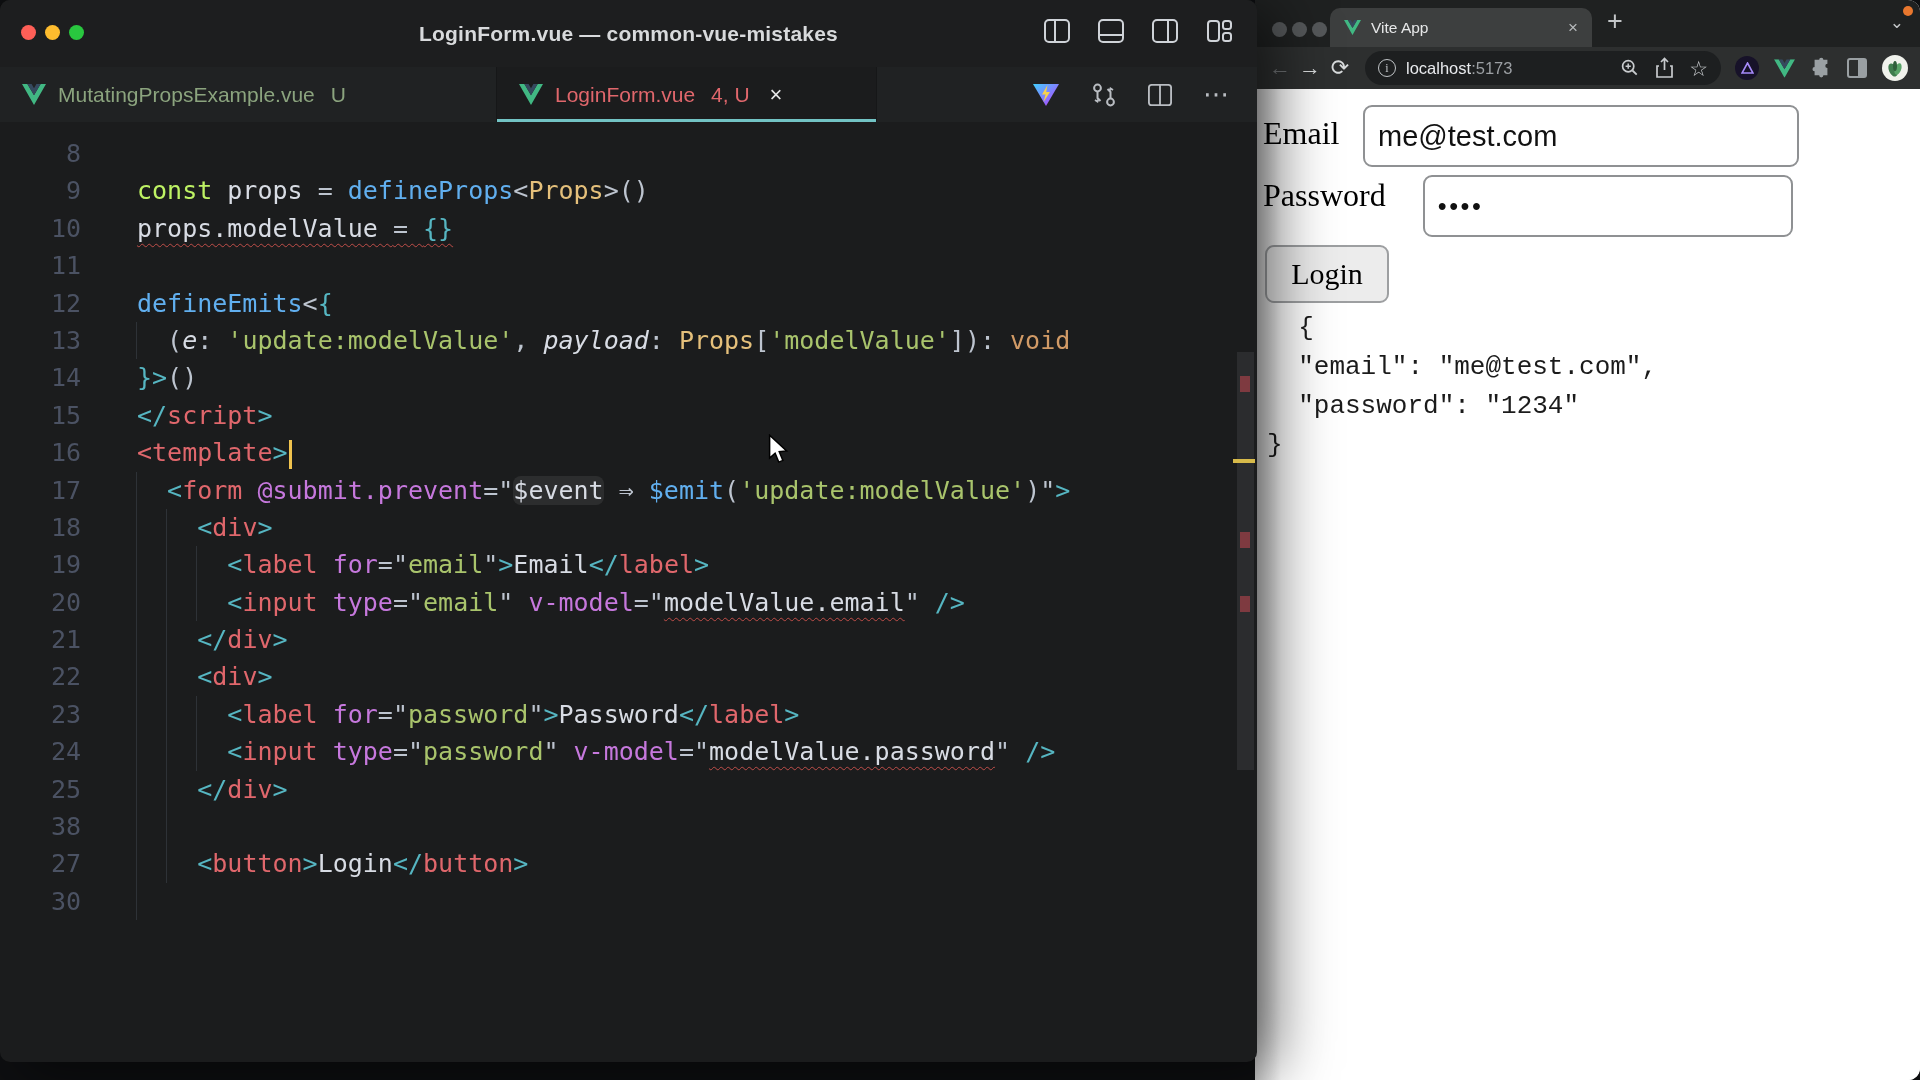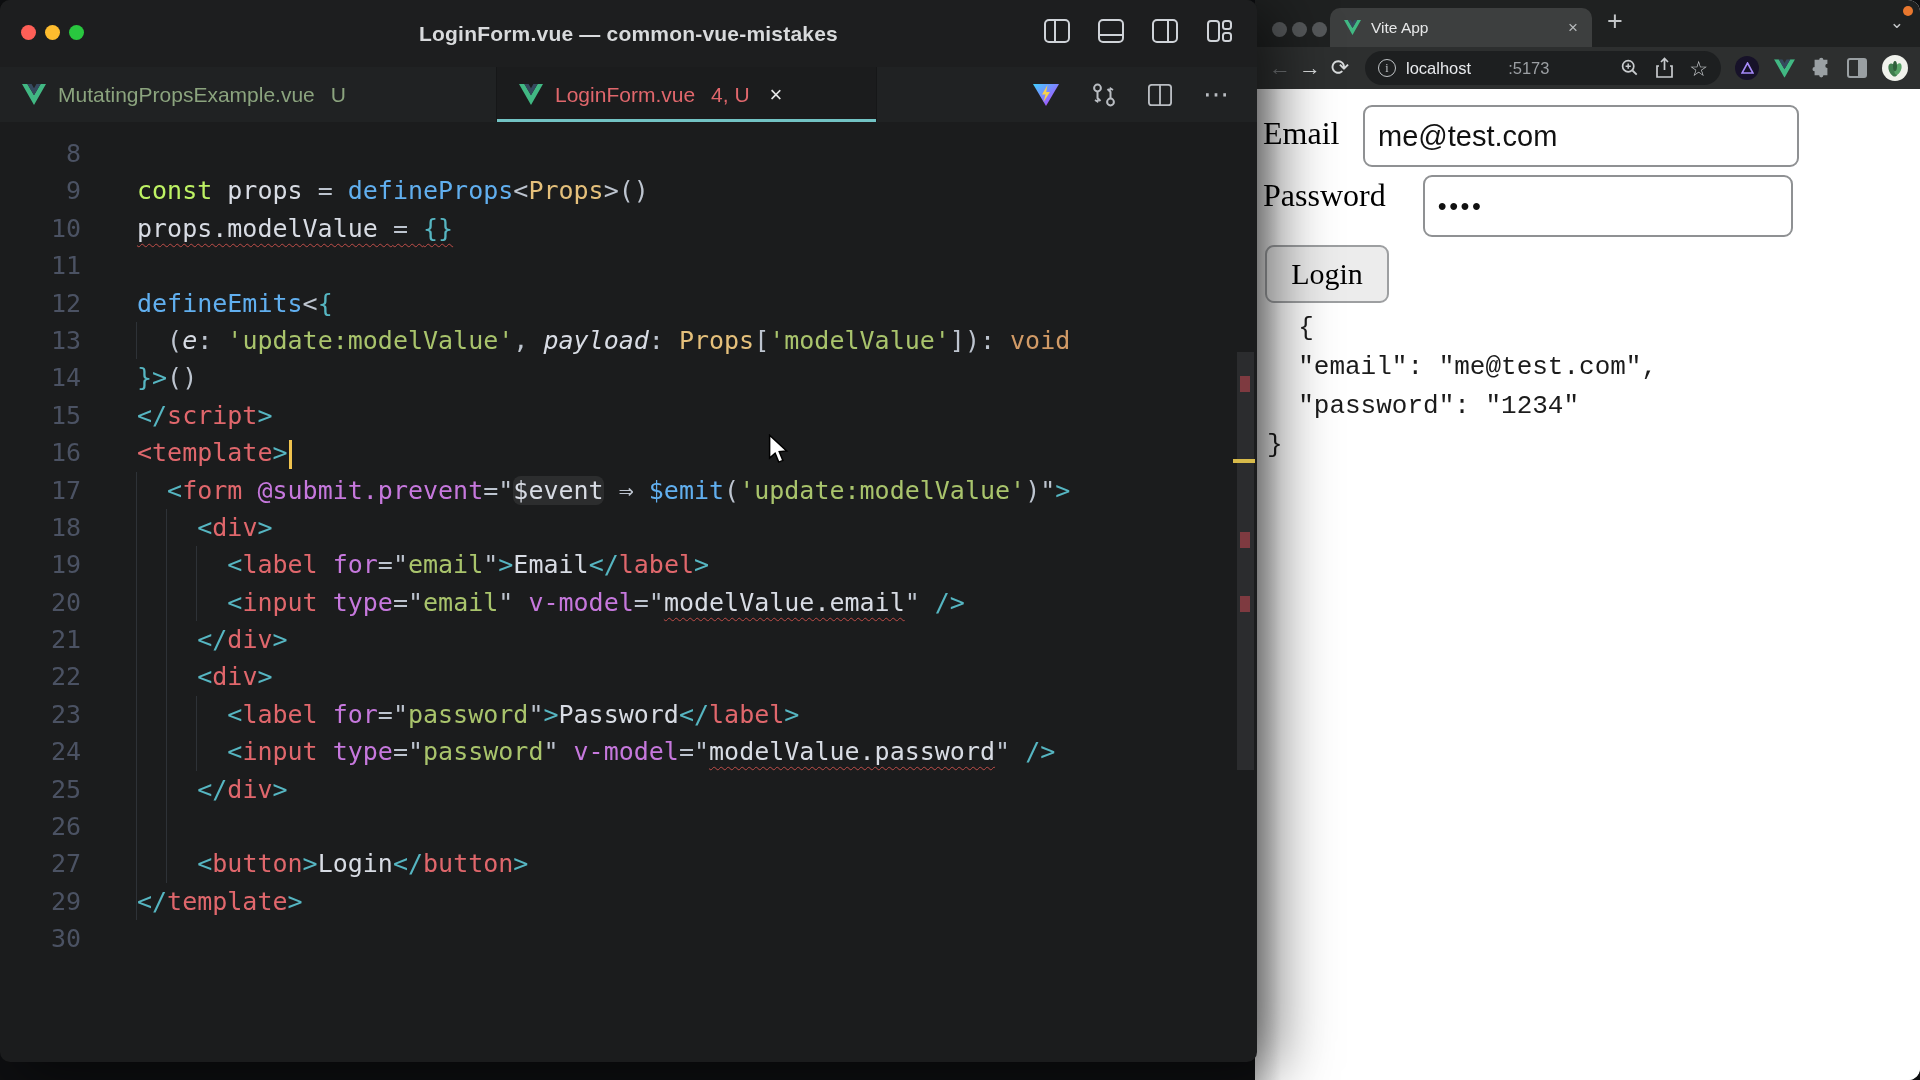--- a/index.html
+++ b/index.html
@@ -23,21 +23,21 @@
   .toolbar { position:relative; height:42px; background:#2d2f2f; display:flex; align-items:center; padding:0 10px; }
   .nav { font-size:22px; width:30px; text-align:center; flex:none; }
   .nav.back { color:#6e7173; }
   .nav.fwd, .nav.reload { color:#d8dbdc; }
   .pill { flex:none; width:356px; height:34px; margin-left:10px; border-radius:17px; background:#1d1f20;
           display:flex; align-items:center; padding:0 13px; }
   .circle-i { flex:none; width:18px; height:18px; border:1.6px solid #c0c4c7; border-radius:50%;
               color:#c0c4c7; font-size:12px; font-family:"Liberation Serif",serif;
               display:flex; align-items:center; justify-content:center; }
   .host { color:#e8eaed; font-size:16.5px; margin-left:10px; }
-  .port { color:#9b9fa3; font-size:16.5px;margin-left:37px; }
+  .port { color:#9b9fa3; font-size:16.5px; }
   .pill-icons { margin-left:auto; display:flex; align-items:center; gap:15px; }
   .star { color:#c8cbce; font-size:21px; line-height:1; }
   .exts { display:flex; align-items:center; gap:15px; margin-left:14px; }
   .acircle { width:24px; height:24px; border-radius:50%; background:#171229; display:flex; align-items:center; justify-content:center; }
   .avatar { width:26px; height:26px; border-radius:50%; background:#f0f2ec; display:flex; align-items:center; justify-content:center; overflow:hidden; }
 
   .bcontent { position:relative; height:991px; background:#fff; }
   .bcontent::before { content:''; position:absolute; left:0; top:0; bottom:0; width:26px;
                       background:linear-gradient(90deg, rgba(0,0,0,.20), rgba(0,0,0,0)); pointer-events:none; }
   .flabel { position:absolute; font-family:"Liberation Serif", serif; font-size:32px; color:#000; }
@@ -270,23 +270,22 @@
           <div class="cl"><span class="gut">16</span><span class="ct"><span class="tk-tg">&lt;</span><span class="tk-tg">template</span><span class="tk-an">&gt;</span><span class="caret"></span></span></div>
           <div class="cl"><span class="gut">17</span><span class="ct"><span class="tk-pu">  </span><span class="tk-an">&lt;</span><span class="tk-tg">form</span><span class="tk-pu"> </span><span class="tk-at">@submit.prevent</span><span class="tk-pu">="</span><span class="tk-tx hl">$event</span><span class="tk-pu"> ⇒ </span><span class="tk-fn">$emit</span><span class="tk-pu">(</span><span class="tk-st">'update:modelValue'</span><span class="tk-pu">)</span><span class="tk-pu">"</span><span class="tk-an">&gt;</span></span></div>
           <div class="cl"><span class="gut">18</span><span class="ct"><span class="tk-pu">    </span><span class="tk-an">&lt;</span><span class="tk-tg">div</span><span class="tk-an">&gt;</span></span></div>
           <div class="cl"><span class="gut">19</span><span class="ct"><span class="tk-pu">      </span><span class="tk-an">&lt;</span><span class="tk-tg">label</span><span class="tk-pu"> </span><span class="tk-at">for</span><span class="tk-pu">="</span><span class="tk-st">email</span><span class="tk-pu">"</span><span class="tk-an">&gt;</span><span class="tk-tx">Email</span><span class="tk-an">&lt;/</span><span class="tk-tg">label</span><span class="tk-an">&gt;</span></span></div>
           <div class="cl"><span class="gut">20</span><span class="ct"><span class="tk-pu">      </span><span class="tk-an">&lt;</span><span class="tk-tg">input</span><span class="tk-pu"> </span><span class="tk-at">type</span><span class="tk-pu">="</span><span class="tk-st">email</span><span class="tk-pu">" </span><span class="tk-at">v-model</span><span class="tk-pu">="</span><span class="tk-tx sq">modelValue.email</span><span class="tk-pu">" </span><span class="tk-an">/&gt;</span></span></div>
           <div class="cl"><span class="gut">21</span><span class="ct"><span class="tk-pu">    </span><span class="tk-an">&lt;/</span><span class="tk-tg">div</span><span class="tk-an">&gt;</span></span></div>
           <div class="cl"><span class="gut">22</span><span class="ct"><span class="tk-pu">    </span><span class="tk-an">&lt;</span><span class="tk-tg">div</span><span class="tk-an">&gt;</span></span></div>
           <div class="cl"><span class="gut">23</span><span class="ct"><span class="tk-pu">      </span><span class="tk-an">&lt;</span><span class="tk-tg">label</span><span class="tk-pu"> </span><span class="tk-at">for</span><span class="tk-pu">="</span><span class="tk-st">password</span><span class="tk-pu">"</span><span class="tk-an">&gt;</span><span class="tk-tx">Password</span><span class="tk-an">&lt;/</span><span class="tk-tg">label</span><span class="tk-an">&gt;</span></span></div>
           <div class="cl"><span class="gut">24</span><span class="ct"><span class="tk-pu">      </span><span class="tk-an">&lt;</span><span class="tk-tg">input</span><span class="tk-pu"> </span><span class="tk-at">type</span><span class="tk-pu">="</span><span class="tk-st">password</span><span class="tk-pu">" </span><span class="tk-at">v-model</span><span class="tk-pu">="</span><span class="tk-tx sq">modelValue.password</span><span class="tk-pu">" </span><span class="tk-an">/&gt;</span></span></div>
           <div class="cl"><span class="gut">25</span><span class="ct"><span class="tk-pu">    </span><span class="tk-an">&lt;/</span><span class="tk-tg">div</span><span class="tk-an">&gt;</span></span></div>
-          <div class="cl"><span class="gut">26</span><span class="ct"></span></div>
+          <div class="cl"><span class="gut">38</span><span class="ct"></span></div>
           <div class="cl"><span class="gut">27</span><span class="ct"><span class="tk-pu">    </span><span class="tk-an">&lt;</span><span class="tk-tg">button</span><span class="tk-an">&gt;</span><span class="tk-tx">Login</span><span class="tk-an">&lt;/</span><span class="tk-tg">button</span><span class="tk-an">&gt;</span></span></div>
-          <div class="cl"><span class="gut">29</span><span class="ct"><span class="tk-an">&lt;/</span><span class="tk-tg">template</span><span class="tk-an">&gt;</span></span></div>
           <div class="cl"><span class="gut">30</span><span class="ct"></span></div>
         </div>
       <div class="overview">
         <div class="ov-thumb"></div>
         <div class="ov-mark" style="top:132px"></div>
         <div class="ov-line" style="top:215px"></div>
         <div class="ov-mark" style="top:288px"></div>
         <div class="ov-mark" style="top:352px"></div>
       </div>
     <div class="guide" style="left: 136px; top: 200px; height: 37.4px;"></div>

